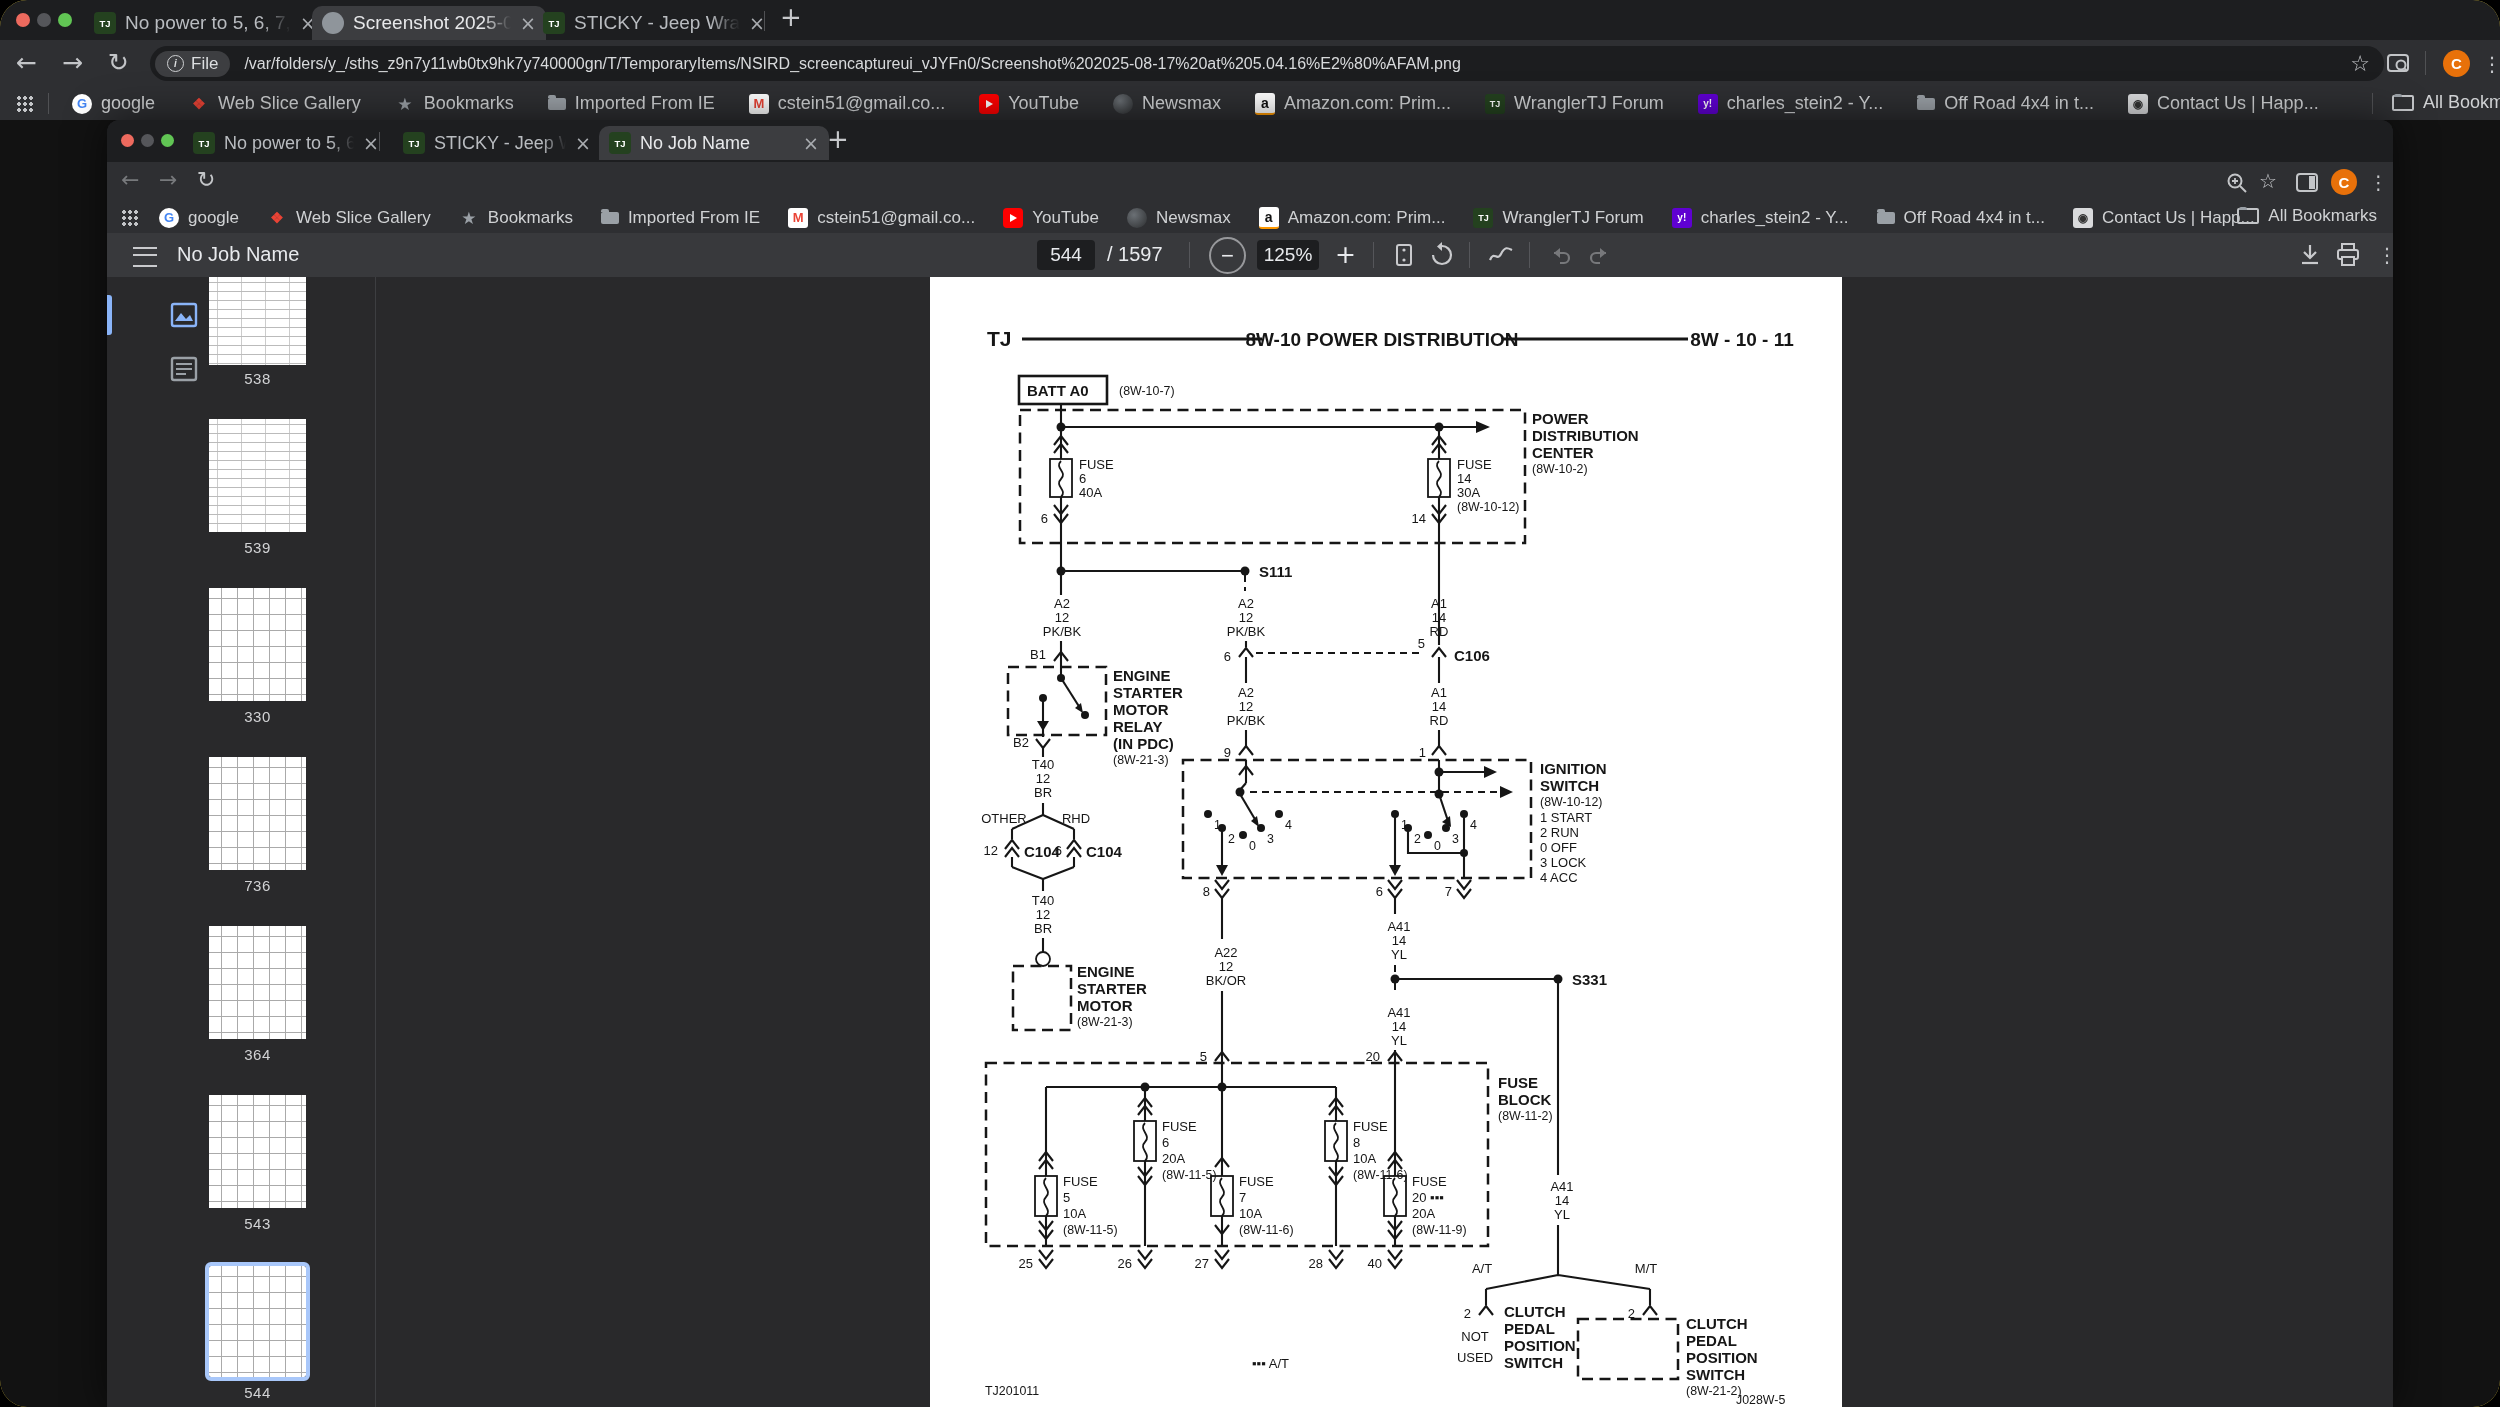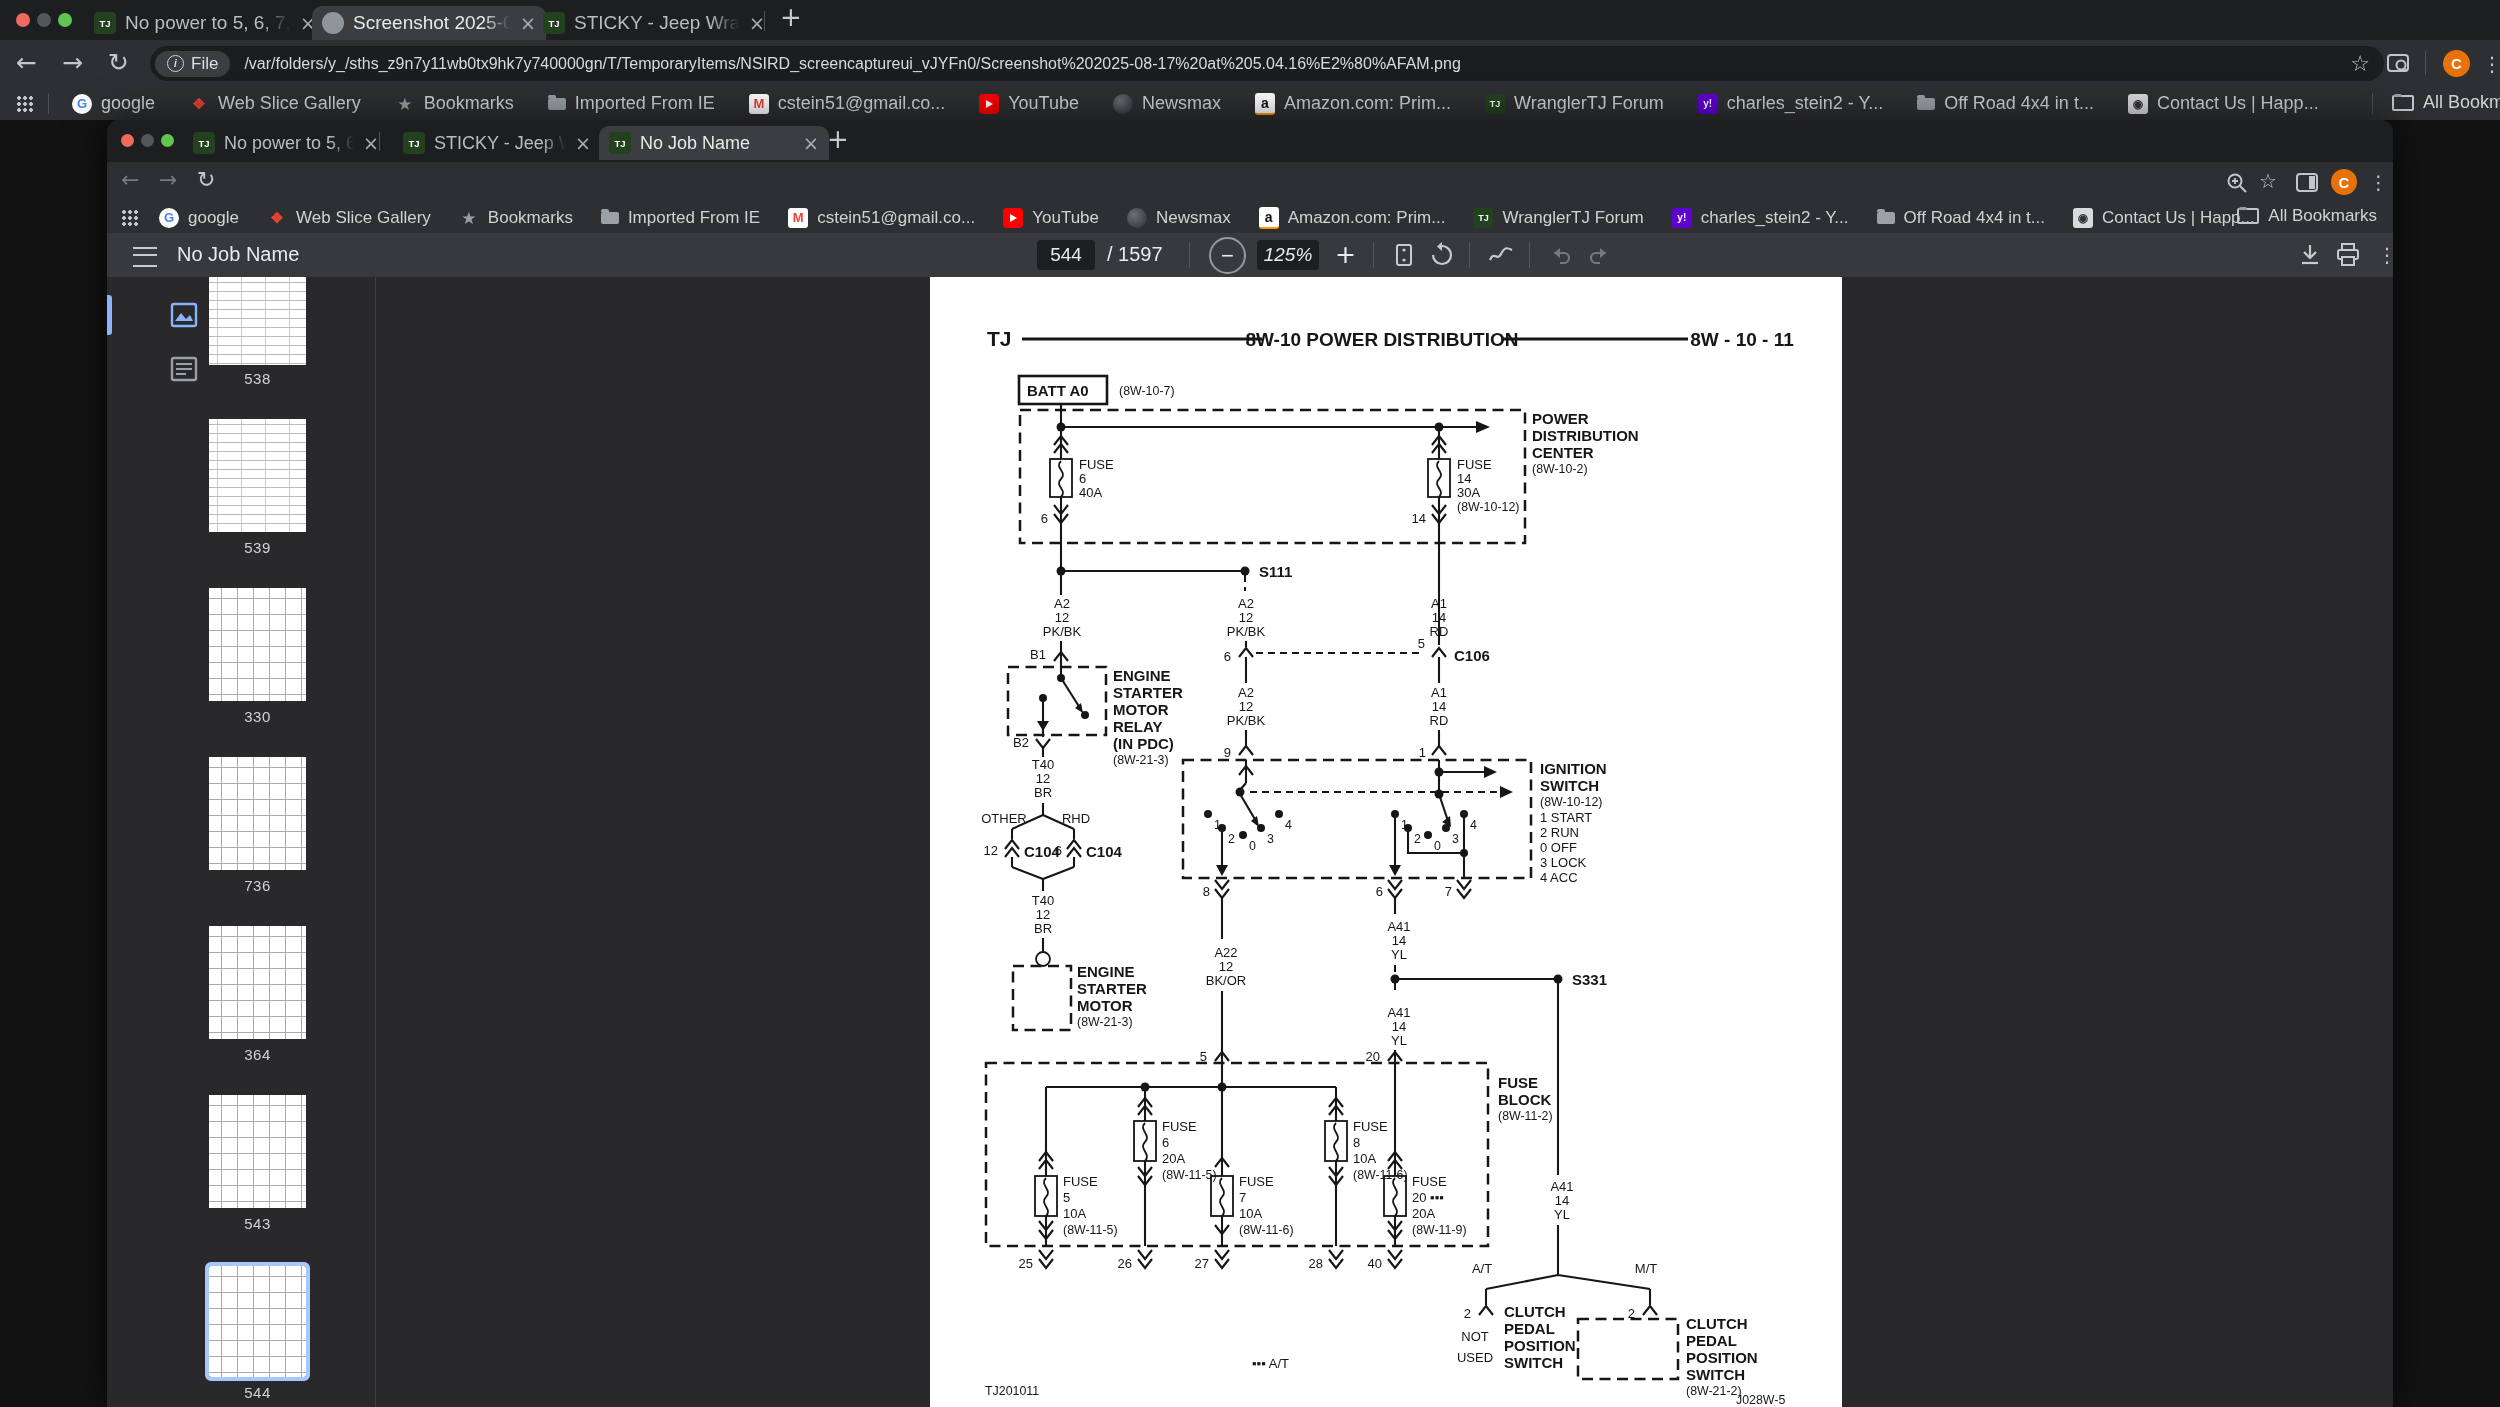--- a/index.html
+++ b/index.html
@@ -1,17 +1,17 @@
 <!DOCTYPE html>
 <html><head>
 <meta charset="utf-8">
 <style>
   html,body{margin:0;padding:0;background:#000;}
   #screen{position:relative;width:2500px;height:1407px;background:#fde047;overflow:hidden;
-          font-family:"Liberation Sans",sans-serif;-webkit-font-smoothing:antialiased;}
+          font-family:"Liberation Sans",sans-serif;border-radius:27px;-webkit-font-smoothing:antialiased;}
   .abs{position:absolute;}
   .ico{font-family:"DejaVu Sans",sans-serif;}
 
   
   #o-tabstrip{left:0;top:0;width:2500px;height:40px;background:#1d1e20;}
   .light{width:14px;height:14px;border-radius:50%;top:13px;}
   .tab{top:6px;height:34px;border-radius:10px 10px 0 0;display:flex;align-items:center;gap:9px;
        padding:0 10px;color:#b9bcc0;font-size:19px;}
   .tab .ttl{white-space:nowrap;overflow:hidden;flex:1;
             -webkit-mask-image:linear-gradient(90deg,#000 82%,transparent);
@@ -313,21 +313,21 @@
         </span>
       </div>
 
       <div id="pdfbar" class="abs">
         <div class="abs burger" style="left:26px;top:14px;"></div>
         <span class="abs pdftxt" style="left:70px;top:10px;">No Job Name</span>
         <div class="abs pgbox" style="left:930px;top:7px;width:58px;">544</div>
         <span class="abs pdftxt" style="left:1000px;top:10px;">/ 1597</span>
         <div class="abs tdiv" style="left:1082px;top:9px;"></div>
         <div class="abs mcirc" style="left:1102px;top:4px;">−</div>
-        <div class="abs pgbox" style="left:1150px;top:7px;width:62px;font-style:italic;">125%</div>
+        <div class="abs pgbox" style="left:1150px;top:7px;width:62px;">125%</div>
         <span class="abs pdftxt ico" style="left:1228px;top:7px;font-size:25px;">+</span>
         <div class="abs tdiv" style="left:1266px;top:9px;"></div>
         <svg class="abs" style="left:1284px;top:9px;" width="26" height="26" viewBox="0 0 26 26">
           <rect x="6" y="3" width="14" height="20" rx="2" fill="none" stroke="#c9cacd" stroke-width="2"></rect>
           <circle cx="13" cy="8" r="1.6" fill="#c9cacd"></circle>
             <circle cx="13" cy="18" r="1.6" fill="#c9cacd"></circle>
         </svg>
         <svg class="abs" style="left:1322px;top:9px;" width="26" height="26" viewBox="0 0 26 26">
           <path d="M13 4 A9 9 0 1 1 4 13" fill="none" stroke="#c9cacd" stroke-width="2.2"></path>
           <polygon points="13,0 13,9 8,4.5" fill="#c9cacd"></polygon>

